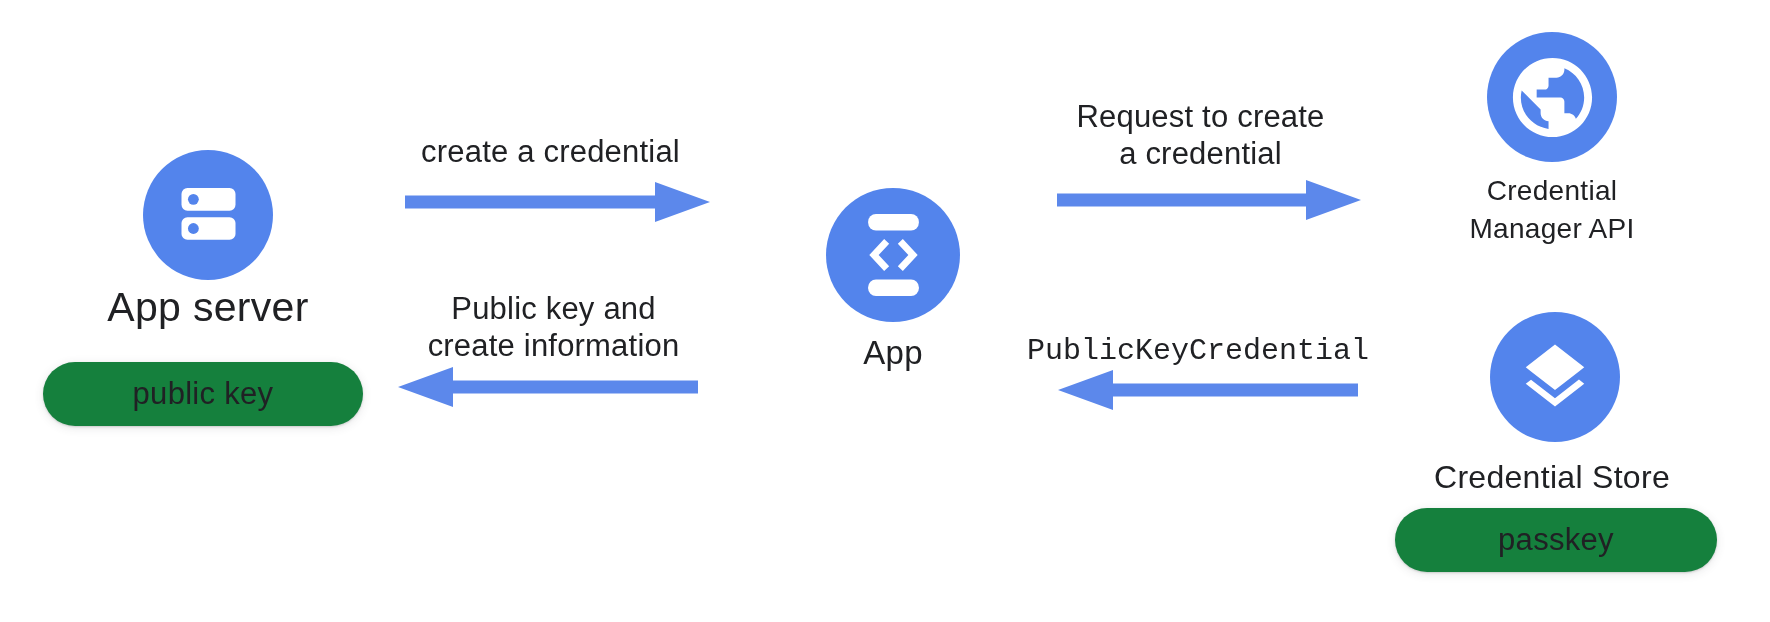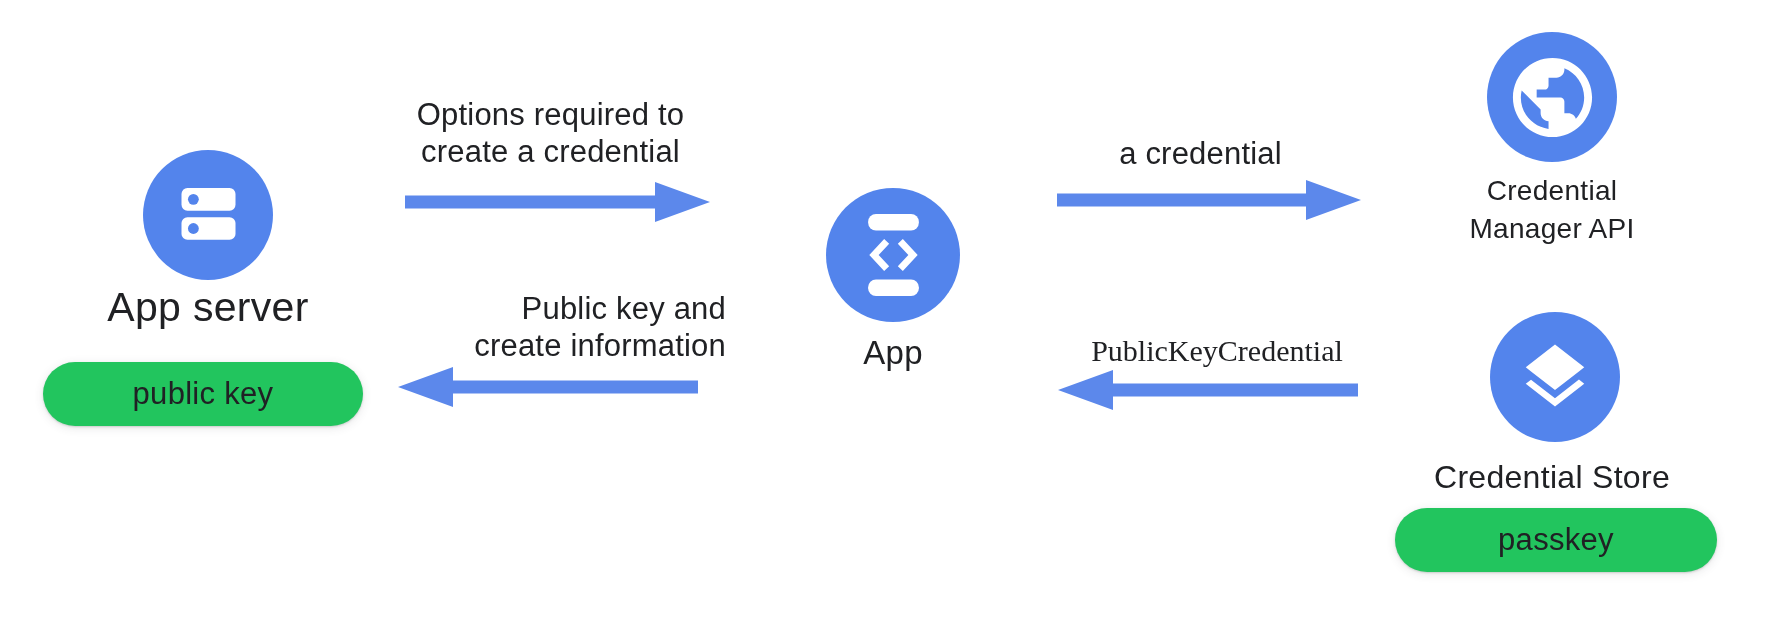--- a/index.html
+++ b/index.html
@@ -24,43 +24,43 @@
     position: absolute;
     text-align: center;
     font-size: 41px;
     line-height: 38px;
     letter-spacing: 0.3px;
     font-weight: 500;
     color: #202124;
   }
   .pill {
     position: absolute;
-    background: #22c55e;
+    background: #15803d;
     border-radius: 999px;
     box-shadow: 0 1px 2px rgba(60,64,67,0.20), 0 2px 10px rgba(60,64,67,0.13);
     display: flex;
     align-items: center;
     justify-content: center;
     font-size: 31px;
     font-weight: 500;
     letter-spacing: 0.3px;
     color: #202124;
   }
   .arrow-label {
     position: absolute;
     text-align: center;
     font-size: 31px;
     line-height: 37px;
     letter-spacing: 0.2px;
     color: #202124;
   }
   .mono-label {
     position: absolute;
-    text-align: center;
-    font-family: Liberation Serif, serif;
+    text-align: left;
+    font-family: Liberation Mono, monospace;
     font-size: 30px;
     color: #202124;
     white-space: nowrap;
   }
   .arrow { position: absolute; display: block; }
 </style>
 </head>
 <body>
 
 <div class="canvas">
@@ -72,40 +72,40 @@
       <circle cx="12" cy="10.5" r="5" fill="#5384EC"></circle>
       <circle cx="12" cy="37.5" r="5" fill="#5384EC"></circle>
     </svg>
   </div>
   <div class="node-label" style="left:58px; top:288px; width:300px;">App server</div>
   <div class="pill" style="left:43px; top:362px; width:320px; height:64px;">
     <span>public key</span>
   </div>
 
   <div class="arrow-label" style="left:378px; top:96px; width:345px;">
-    <span>Options required to</span><br>
+    <br>
     <span>create a credential</span>
   </div>
   <svg class="arrow" style="left:405px; top:182px;" width="305" height="40">
     <rect x="0" y="13.5" width="254" height="13" fill="#5C88EB"></rect>
     <polygon points="250,0 305,20 250,40" fill="#5C88EB"></polygon>
   </svg>
 
   <div class="circle" style="left:826px; top:188px; width:134px; height:134px;">
     <svg width="51" height="82" viewBox="0 0 52 84">
       <rect x="0" y="0" width="52" height="17" rx="8" fill="#ffffff"></rect>
       <rect x="0" y="67" width="52" height="17" rx="8" fill="#ffffff"></rect>
       <path d="M19 28 L6 42 L19 56" stroke="#ffffff" stroke-width="7" fill="none" stroke-miterlimit="10"></path>
       <path d="M33 28 L46 42 L33 56" stroke="#ffffff" stroke-width="7" fill="none" stroke-miterlimit="10"></path>
     </svg>
   </div>
   <div class="node-label" style="left:793px; top:334px; width:200px; font-size:33px;">App</div>
 
   <div class="arrow-label" style="left:1028px; top:98px; width:345px;">
-    <br>
+    <span>Request to create</span><br>
     <span>a credential</span>
   </div>
   <svg class="arrow" style="left:1057px; top:180px;" width="304" height="40">
     <rect x="0" y="13.5" width="253" height="13" fill="#5C88EB"></rect>
     <polygon points="249,0 304,20 249,40" fill="#5C88EB"></polygon>
   </svg>
 
   <div class="circle" style="left:1487px; top:32px; width:130px; height:130px;">
     <svg width="95" height="95" viewBox="0 0 24 24">
       <path fill="#ffffff" d="M12 2C6.48 2 2 6.48 2 12s4.48 10 10 10 10-4.48 10-10S17.52 2 12 2zm-1 17.93c-3.95-.49-7-3.85-7-7.93 0-.62.08-1.21.21-1.79L9 15v1c0 1.1.9 2 2 2v1.93zm6.9-2.54c-.26-.81-1-1.39-1.9-1.39h-1v-3c0-.55-.45-1-1-1H8v-2h2c.55 0 1-.45 1-1V7h2c1.1 0 2-.9 2-2v-.41c2.93 1.19 5 4.06 5 7.41 0 2.08-.8 3.97-2.1 5.39z"></path>
@@ -125,21 +125,21 @@
   <div class="circle" style="left:1490px; top:312px; width:130px; height:130px;">
     <svg width="78" height="78" viewBox="0 0 24 24">
       <path fill="#ffffff" d="M11.99 18.54l-7.37-5.73L3 14.07l9 7 9-7-1.63-1.27-7.38 5.73zM12 16l7.36-5.73L21 9l-9-7-9 7 1.63 1.27L12 16z"></path>
     </svg>
   </div>
   <div class="node-label" style="left:1402px; top:450px; width:300px; font-size:32px;margin-top:8px;">Credential Store</div>
   <div class="pill" style="left:1395px; top:508px; width:322px; height:64px;">
     <span>passkey</span>
   </div>
 
-  <div class="arrow-label" style="left:381px; top:290px; width:345px;text-align:right;">
+  <div class="arrow-label" style="left:381px; top:290px; width:345px;">
     <span>Public key and</span><br>
     <span>create information</span>
   </div>
   <svg class="arrow" style="left:398px; top:367px;" width="300" height="40">
     <polygon points="55,0 0,20 55,40" fill="#5C88EB"></polygon>
     <rect x="51" y="13.5" width="249" height="13" fill="#5C88EB"></rect>
   </svg>
 
 </div>
 

